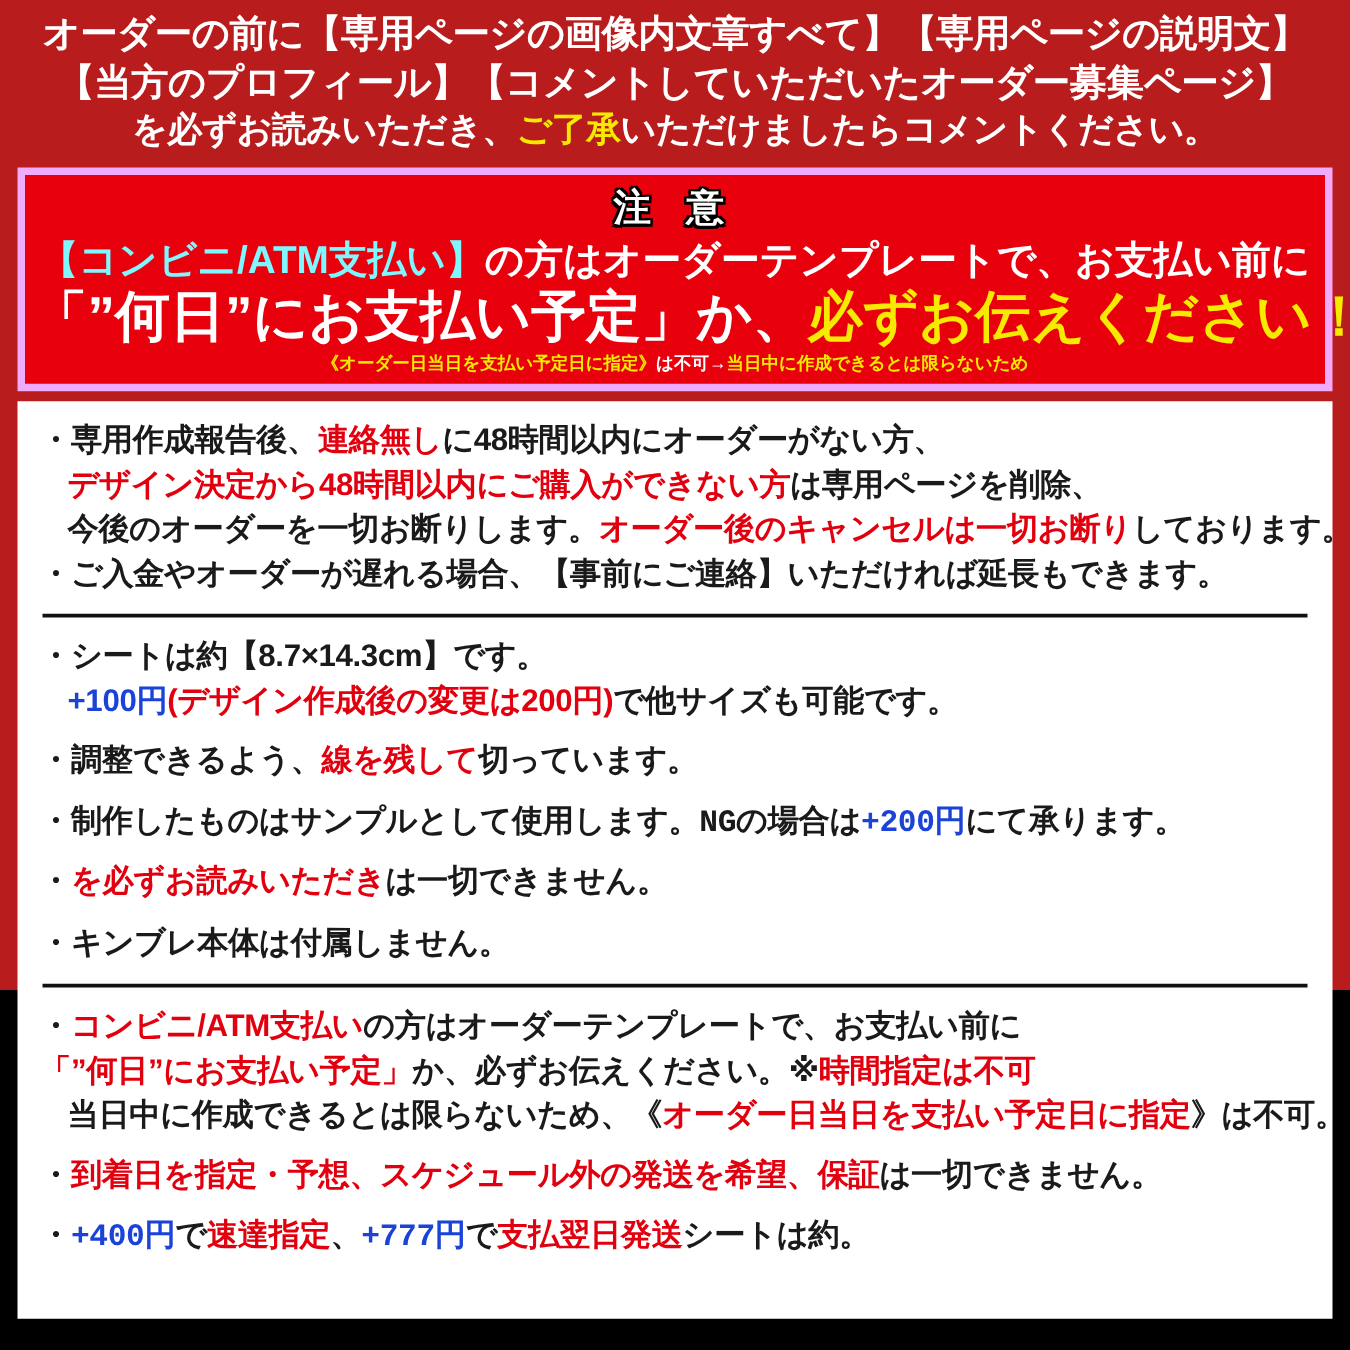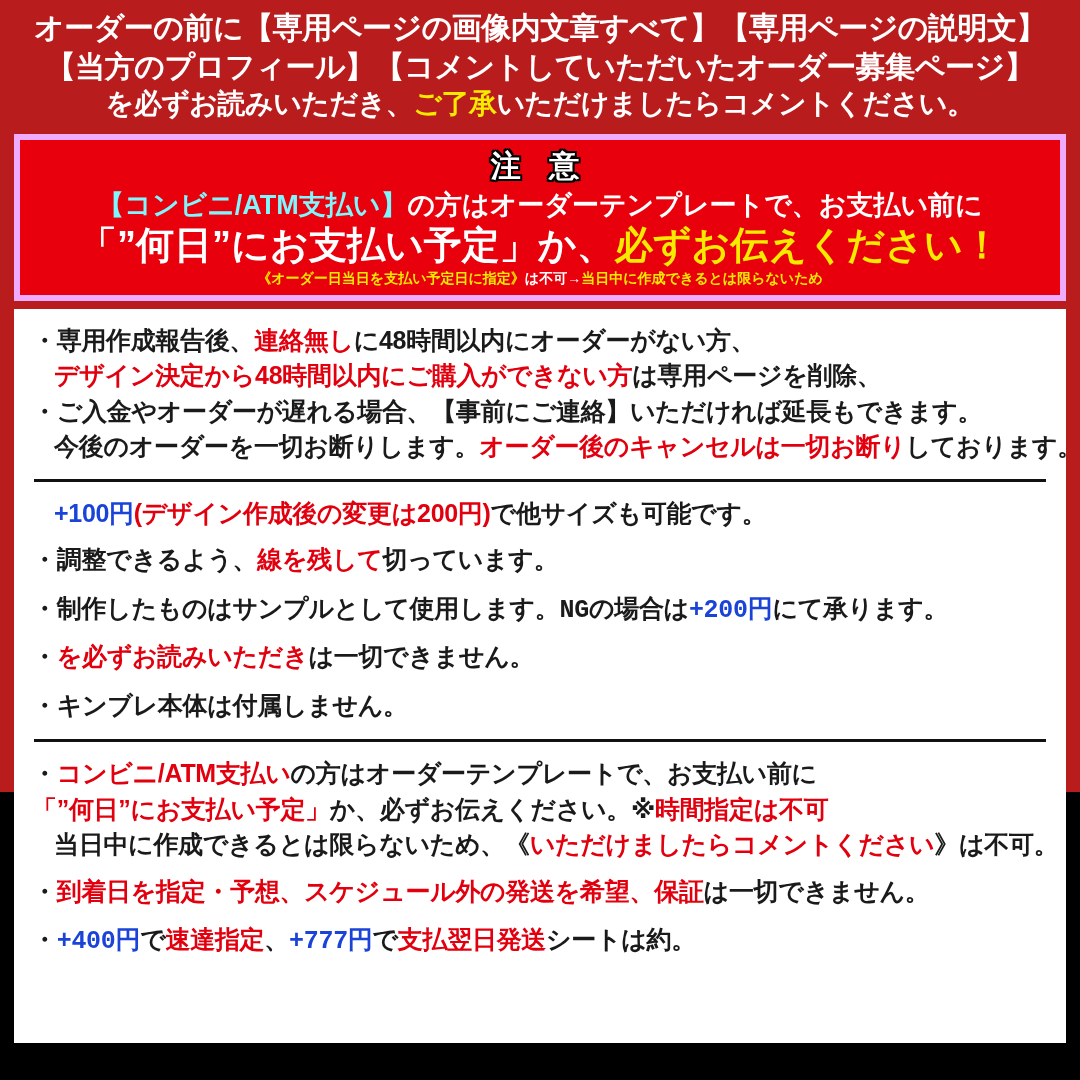--- a/index.html
+++ b/index.html
@@ -46,22 +46,22 @@
   }
   .warn-title {
     font-size: 30px;
     letter-spacing: 10px;
     color: #ffffff;
     text-shadow:
       -2px -2px 0 #000, 2px -2px 0 #000, -2px 2px 0 #000, 2px 2px 0 #000,
       0 -2px 0 #000, 0 2px 0 #000, -2px 0 0 #000, 2px 0 0 #000;
     margin-bottom: 2px;
   }
-  .warn-l1 { font-size: 27px; line-height: 1.25; white-space: nowrap; }
-  .warn-l2 { font-size: 38px; line-height: 1.20; white-space: nowrap; }
+  .warn-l1 { font-size: 31px; line-height: 1.25; white-space: nowrap; }
+  .warn-l2 { font-size: 44px; line-height: 1.20; white-space: nowrap; }
   .warn-l3 { font-size: 14px; line-height: 1.3; white-space: nowrap; }
   .w-cyan { color: #7ff7ff; }
   .w-yellow { color: #f5ea00; }
 
   
   .body {
     margin: 8px 14px 0 14px;
     background: #ffffff;
     color: #1a1a1a;
     padding: 14px 18px 10px 18px;
@@ -113,34 +113,35 @@
     </div>
     <div class="warn-l3">
       <span class="w-yellow">《オーダー日当日を支払い予定日に指定》</span><span>は不可→</span><span class="w-yellow">当日中に作成できるとは限らないため</span>
     </div>
   </div>
 
   <div class="body">
     <div class="sec" id="g1">
         <div class="row"><span>・専用作成報告後、</span><span class="red">連絡無し</span><span>に48時間以内にオーダーがない方、</span></div>
         <div class="row indent"><span class="red">デザイン決定から48時間以内にご購入ができない方</span><span>は専用ページを削除、</span></div>
+        <div class="row indent"><span>今後のオーダーを一切お断りします。</span><span class="red">オーダー後のキャンセルは一切お断り</span><span>しております。</span></div>
         <div class="row"><span>・ご入金やオーダーが遅れる場合、【事前にご連絡】いただければ延長もできます。</span></div>
-        <div class="row indent"><span>今後のオーダーを一切お断りします。</span><span class="red">オーダー後のキャンセルは一切お断り</span><span>しております。</span></div>
       </div>
     <hr class="hr">
     <div class="sec" id="g2">
+        <div class="row"><span>・シートは約【8.7×14.3cm】です。</span></div>
         <div class="row indent"><span class="blue">+100円</span><span class="red">(デザイン作成後の変更は200円)</span><span>で他サイズも可能です。</span></div>
         <div class="row bul"><span>・調整できるよう、</span><span class="red">線を残して</span><span>切っています。</span></div>
         <div class="row bul"><span>・制作したものはサンプルとして使用します。NGの場合は</span><span class="blue">+200円</span><span>にて承ります。</span></div>
         <div class="row bul"><span>・</span><span class="red">を必ずお読みいただき</span><span>は一切できません。</span></div>
         <div class="row bul"><span>・キンブレ本体は付属しません。</span></div>
       </div>
     <hr class="hr">
     <div class="sec" id="g3">
         <div class="row"><span>・</span><span class="red">コンビニ/ATM支払い</span><span>の方はオーダーテンプレートで、お支払い前に</span></div>
         <div class="row"><span class="red">「”何日”にお支払い予定」</span><span>か、必ずお伝えください。※</span><span class="red">時間指定は不可</span></div>
-        <div class="row indent"><span>当日中に作成できるとは限らないため、《</span><span class="red">いただけましたらコメントください</span><span>》は不可。</span></div>
+        <div class="row indent"><span>当日中に作成できるとは限らないため、《</span><span class="red">オーダー日当日を支払い予定日に指定</span><span>》は不可。</span></div>
         <div class="row bul"><span>・</span><span class="red">到着日を指定・予想、スケジュール外の発送を希望、保証</span><span>は一切できません。</span></div>
         <div class="row bul"><span>・</span><span class="blue">+400円</span><span>で</span><span class="red">速達指定</span><span>、</span><span class="blue">+777円</span><span>で</span><span class="red">支払翌日発送</span><span>シートは約。</span></div>
       </div>
   </div>
 
 </div>
 
 </body></html>

